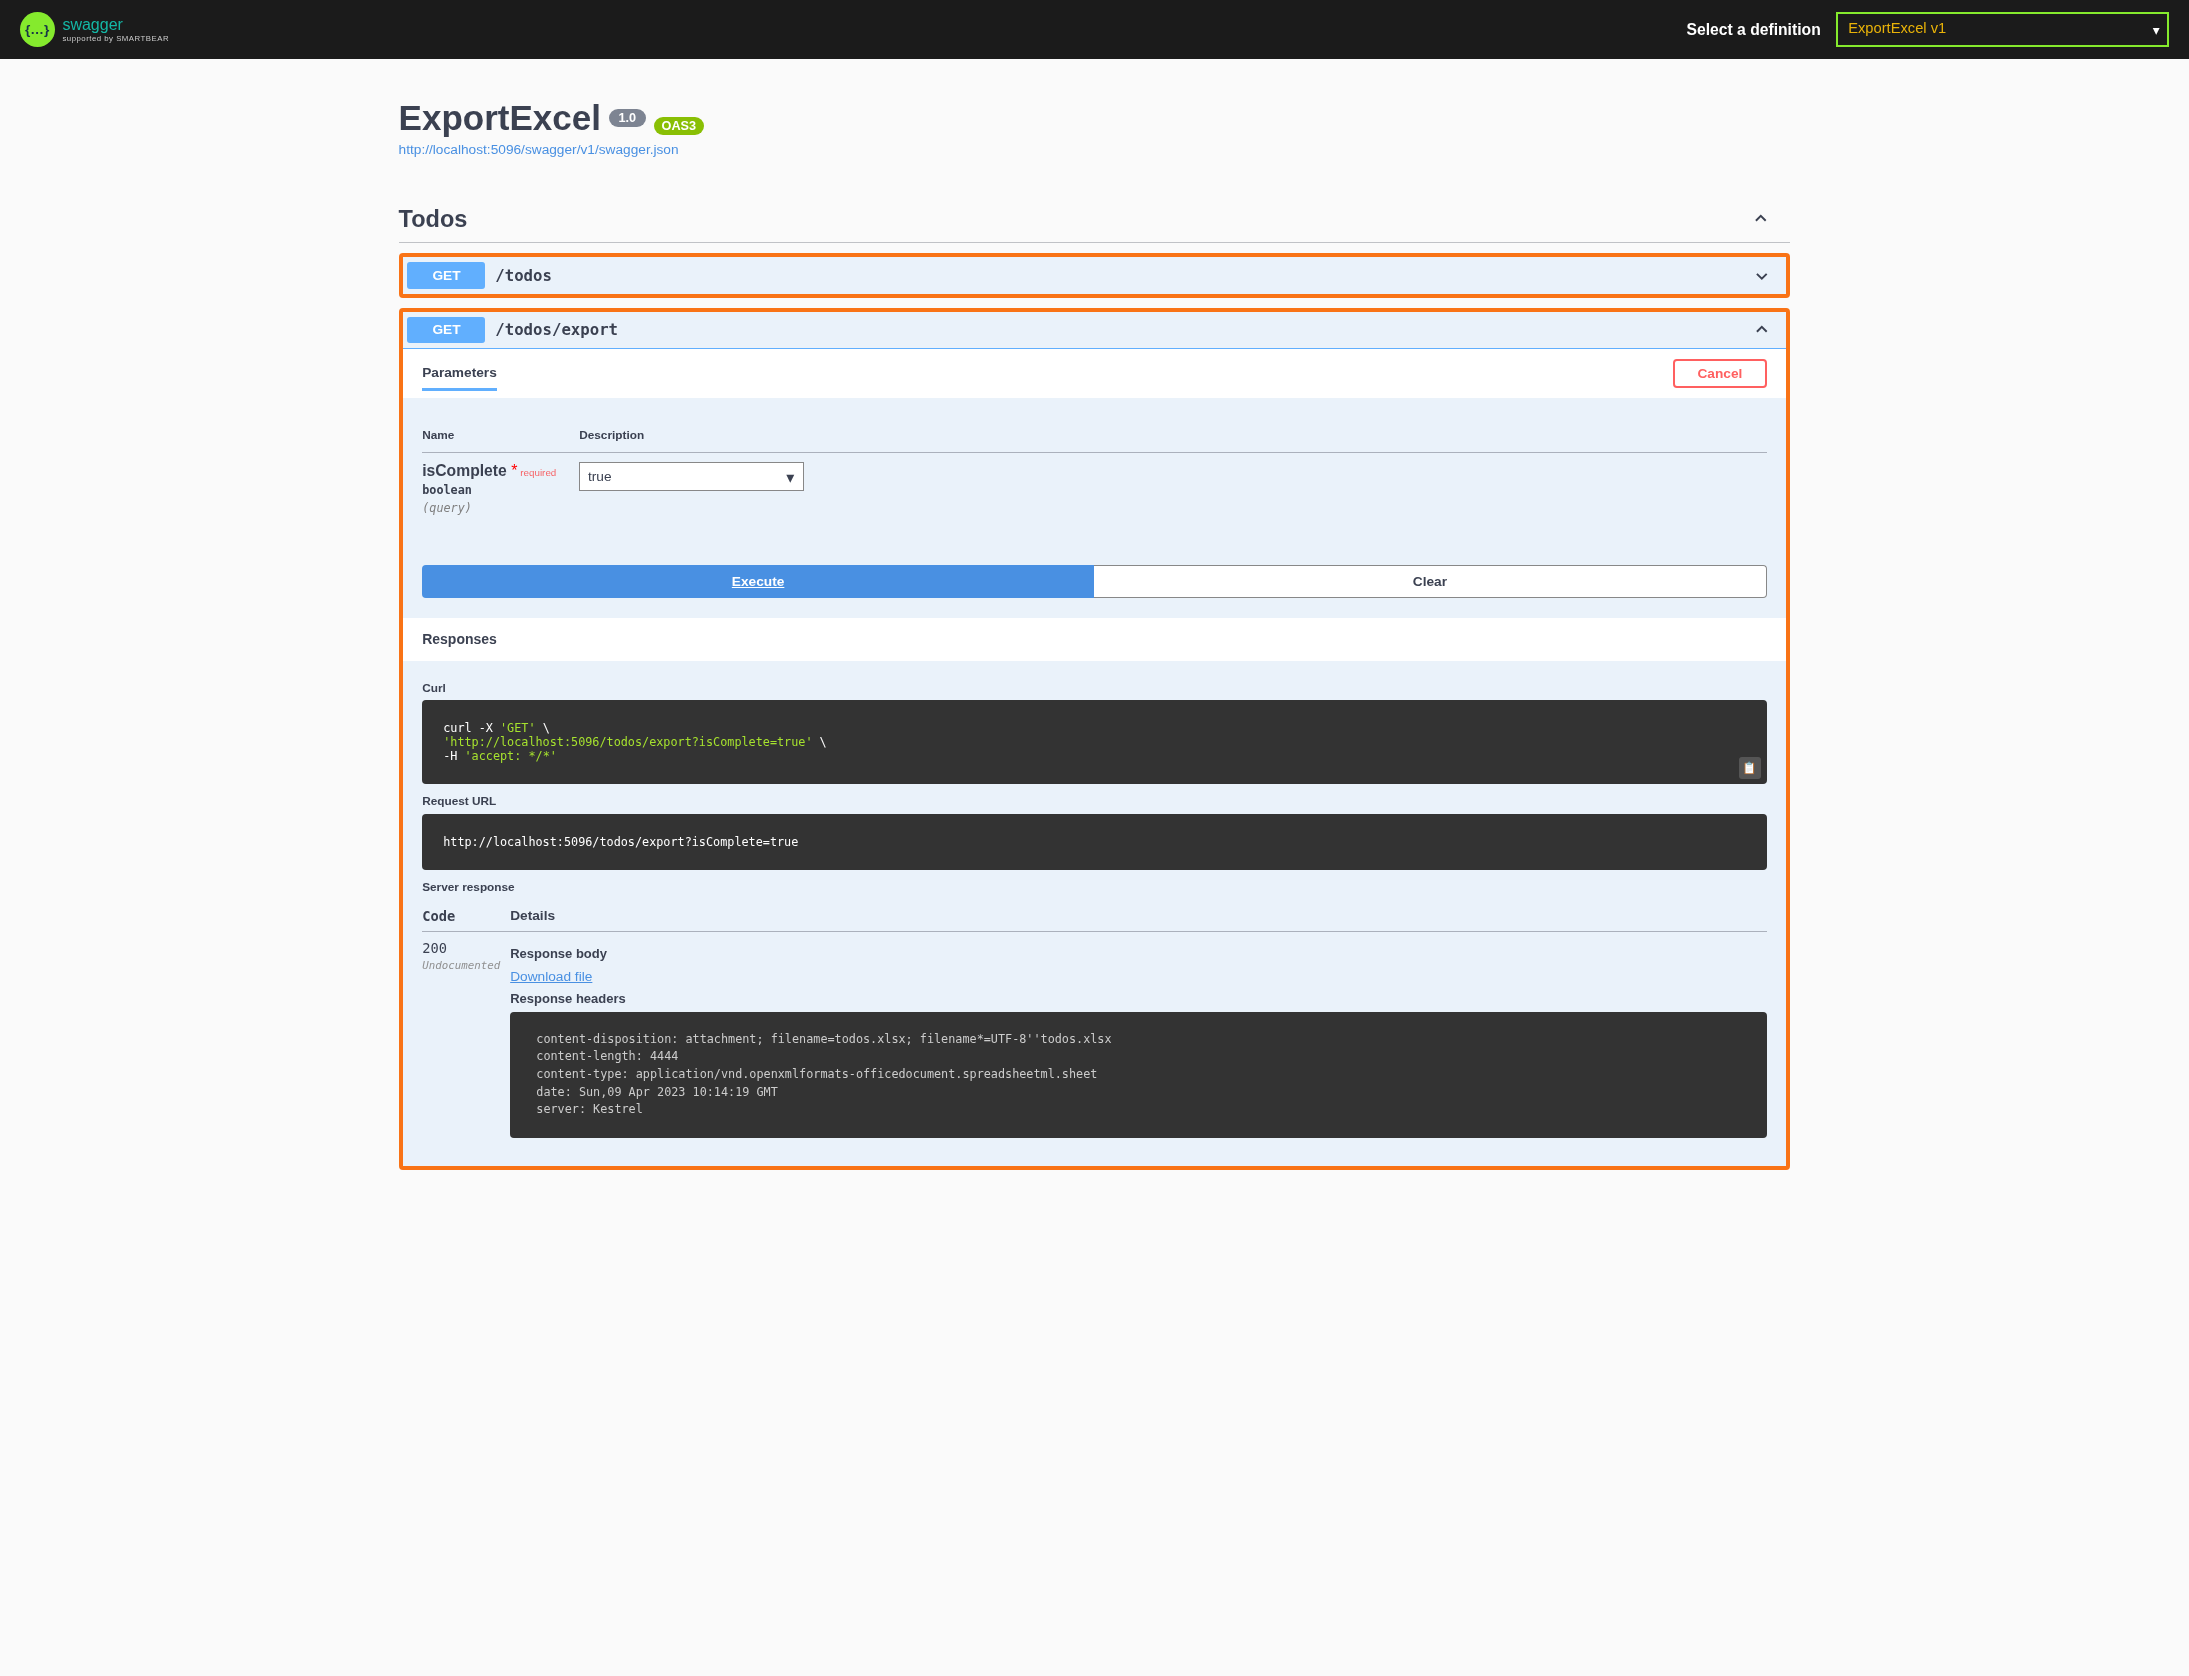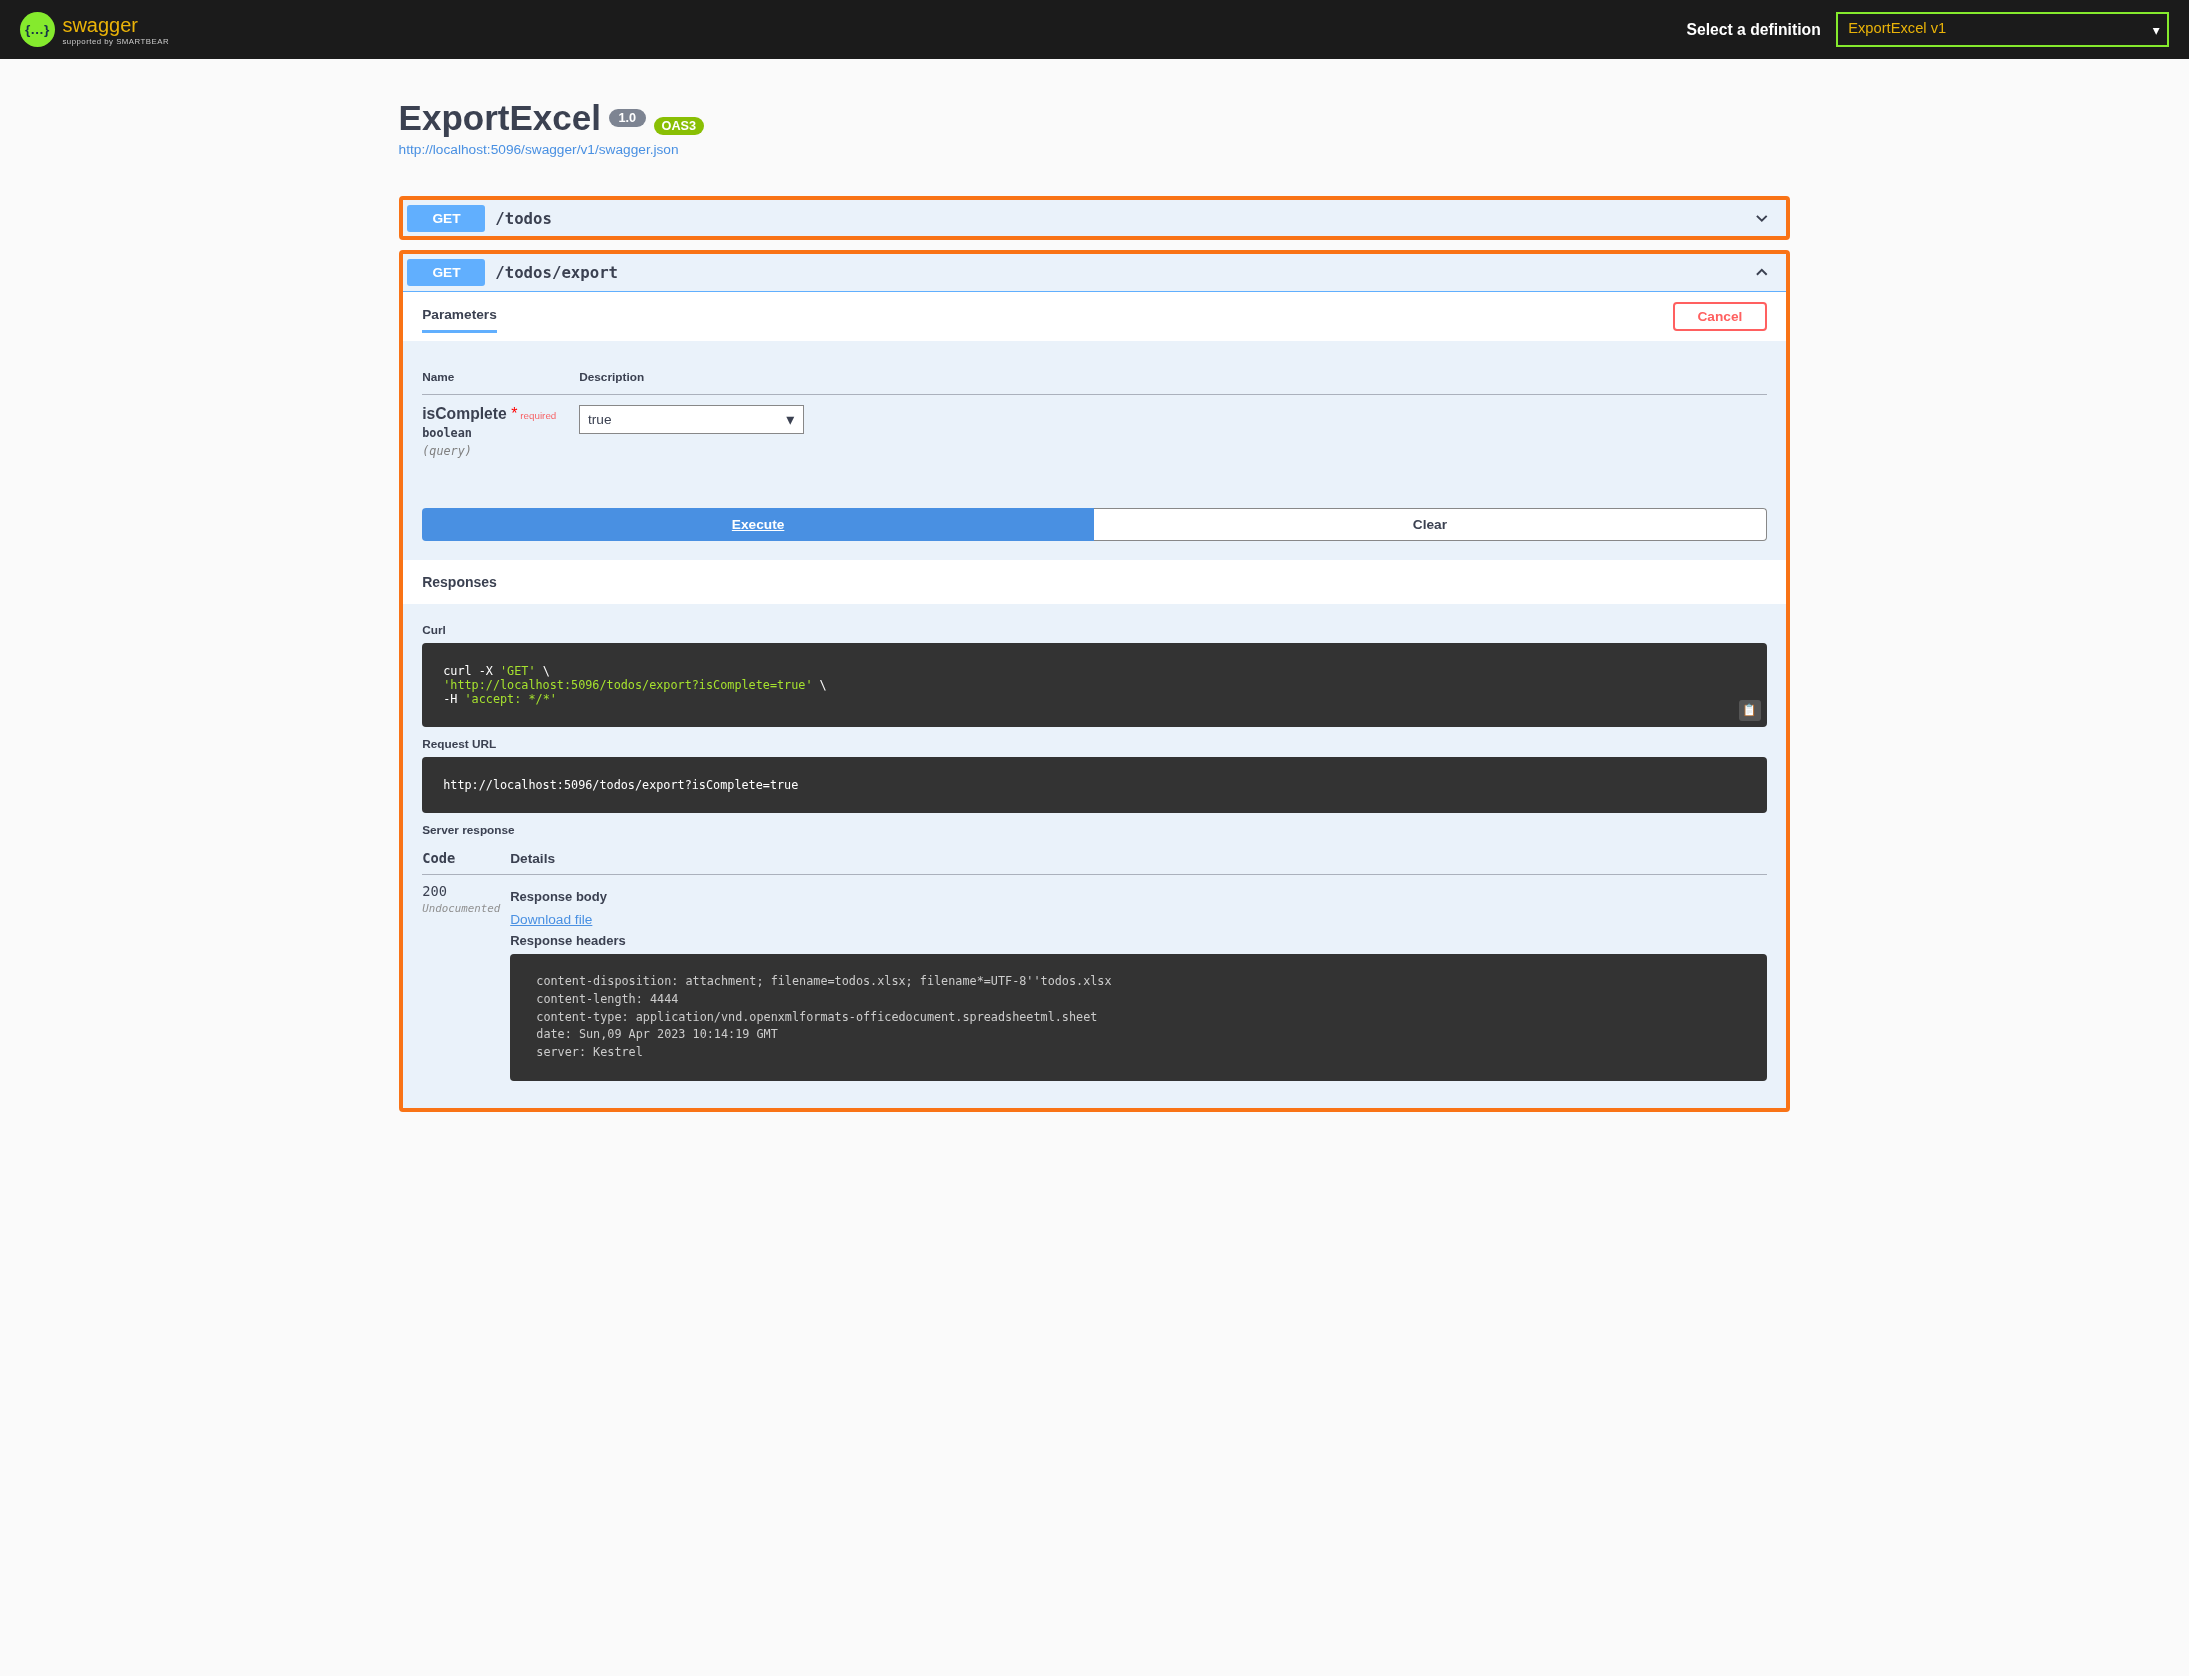--- a/index.html
+++ b/index.html
@@ -3,21 +3,21 @@
 <meta charset="utf-8">
 <style>
   * { box-sizing: border-box; margin: 0; padding: 0; }
   body { font-family: -apple-system, BlinkMacSystemFont, "Segoe UI", sans-serif; background: #fafafa; color: #3b4151; }
 
   
   .topbar { background: #1b1b1b; height: 59px; display: flex; align-items: center; padding: 0 19.6px; }
   .logo-area { display: flex; align-items: center; gap: 7.8px; color: #fff; }
   .logo-icon { width: 35px; height: 35px; background: #85ea2d; border-radius: 50%; display: flex; align-items: center; justify-content: center; color: #173647; font-weight: bold; font-size: 13.7px; }
   .logo-text { display: flex; flex-direction: column; }
-  .logo-text .main { font-size: 20px; font-weight: 400; color: #eab308; }
+  .logo-text .main { font-size: 16px; font-weight: 400; color: #14b8a6; }
   .logo-text .sub { font-size: 7.8px; color: #ccc; letter-spacing: 0.5px; }
   .topbar-spacer { flex: 1; }
   .select-label { color: #fff; font-weight: 700; margin-right: 15.7px; font-size: 15.7px; }
   .def-select { border: 2px solid #85ea2d; background: #1b1b1b; color: #eab308; padding: 5.9px 27.4px 5.9px 9.8px; font-size: 14.7px; width: 333px; height: 35px; position: relative; }
   .def-select-wrap { position: relative; }
   .def-select-wrap .chev { position: absolute; right: 9.8px; top: 50%; transform: translateY(-50%); color: #fff; pointer-events: none; font-size: 13.7px; }
 
   .container { max-width: 1431px; margin: 0 auto; padding: 39px 19.6px 19.6px; width: 100%; }
 
   
@@ -111,20 +111,26 @@
   <div class="info">
     <h2>
       <span>ExportExcel</span>
       <span class="version-badge">1.0</span>
       <span class="oas-badge">OAS3</span>
     </h2>
     <a href="#" class="spec-link">http://localhost:5096/swagger/v1/swagger.json</a>
   </div>
 
   <div class="tag-section">
+    <div class="tag-header">
+      <h3>Todos</h3>
+      <svg class="chevron" viewBox="0 0 20 20">
+          <path d="M5 12l5-5 5 5" stroke="#3b4151" stroke-width="2" fill="none"></path>
+        </svg>
+    </div>
 
     <div class="opblock">
       <div class="opblock-summary">
         <span class="method-badge">GET</span>
         <span class="path">/todos</span>
         <svg class="chevron opblock-toggle" viewBox="0 0 20 20">
             <path d="M5 8l5 5 5-5" stroke="#3b4151" stroke-width="2" fill="none"></path>
           </svg>
       </div>
     </div>

